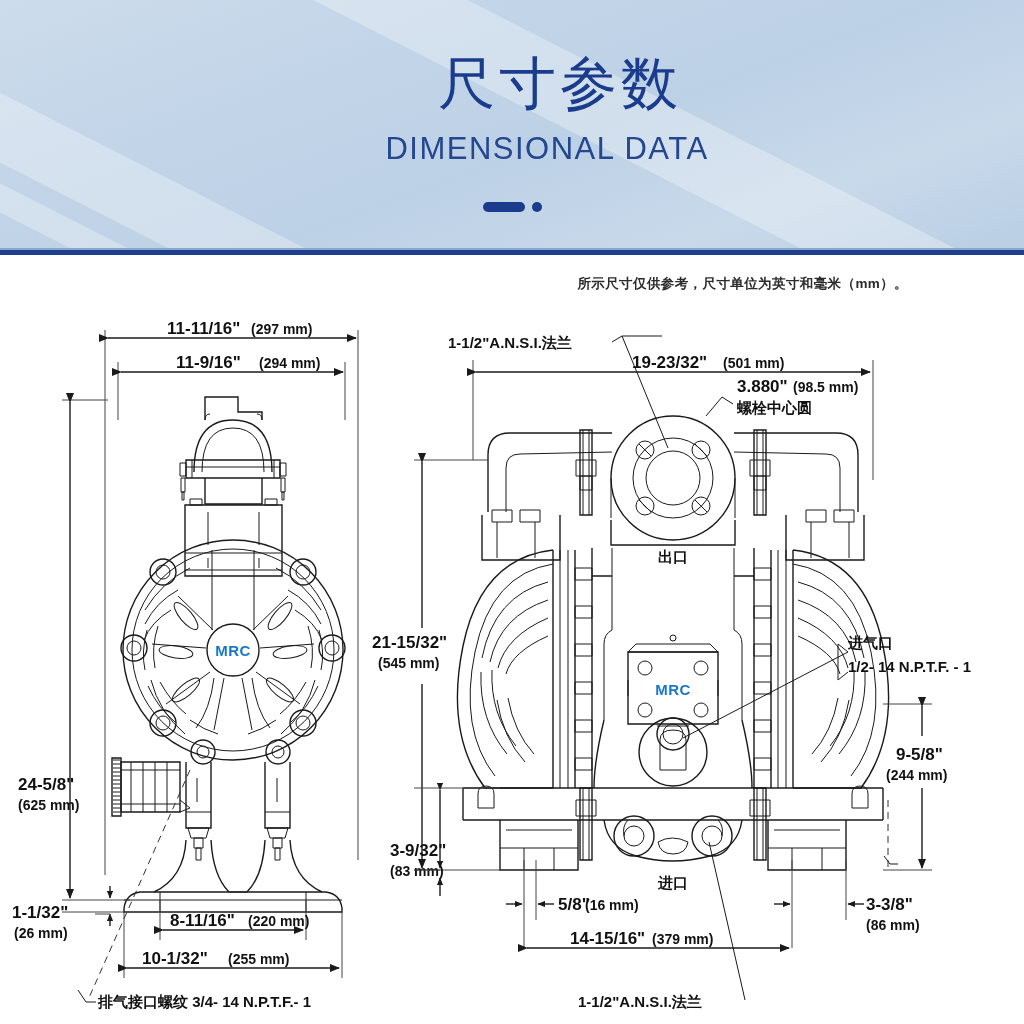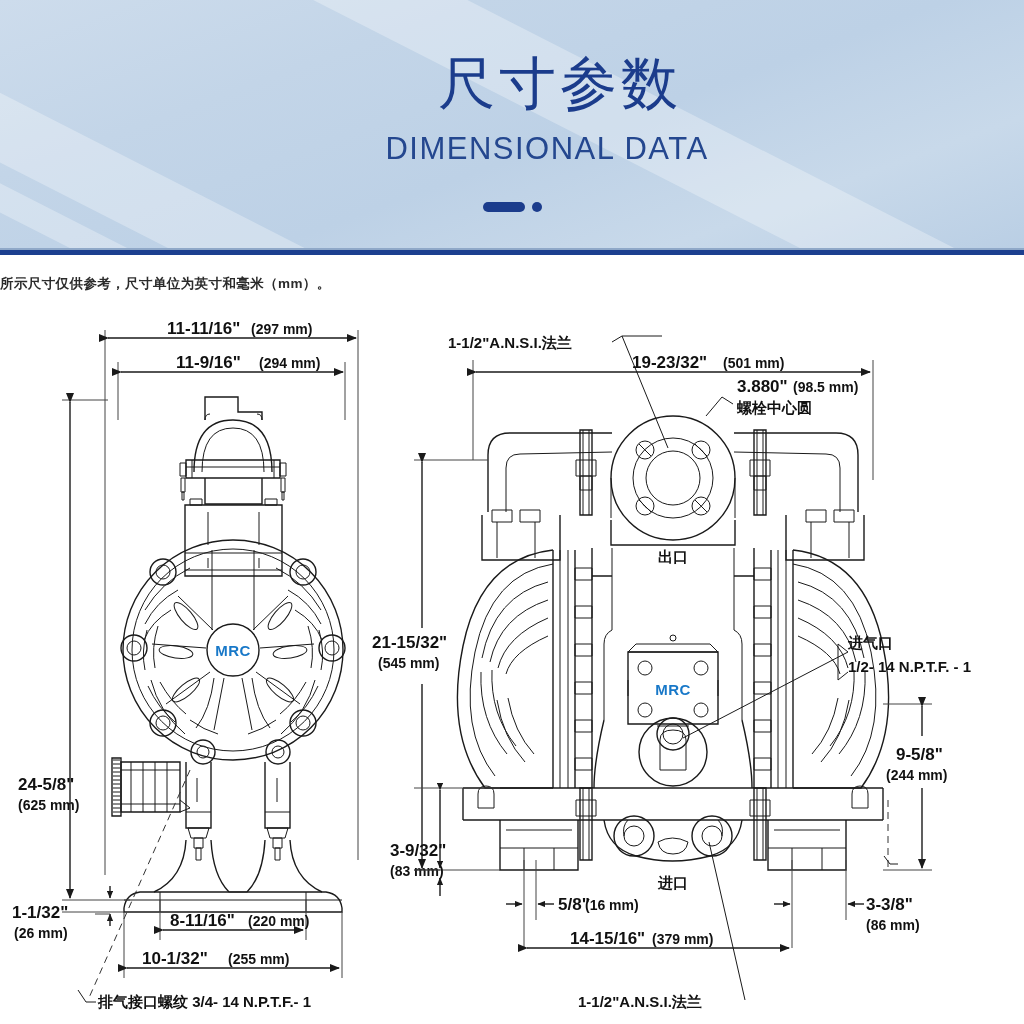--- a/index.html
+++ b/index.html
@@ -40,21 +40,21 @@
     font-size:31px;line-height:36px;letter-spacing:1.5px;
     color:#24478f;font-weight:400;padding-left:35px;
   }
   #title-dash{position:absolute;left:0;top:200px;width:1024px;height:14px;
     display:flex;justify-content:center;align-items:center;gap:7px;}
   #title-dash .bar{width:42px;height:10px;border-radius:5px;background:#1b3c8c;}
   #title-dash .dot{width:10px;height:10px;border-radius:50%;background:#1b3c8c;}
 
   
   #note{
-    position:absolute;left:0;top:275px;width:908px;text-align:left;
+    position:absolute;left:0;top:275px;width:908px;text-align:right;
     font-size:13.5px;color:#2b2b2b;font-weight:700;letter-spacing:.4px;
   }
 
   
   #drawing{position:absolute;left:0;top:300px;width:1024px;height:724px;}
   #drawing svg{display:block;}
 
   
   .dim{font-family:"Liberation Sans",sans-serif;font-weight:700;fill:#111;}
   .dim-big{font-size:17px;}

